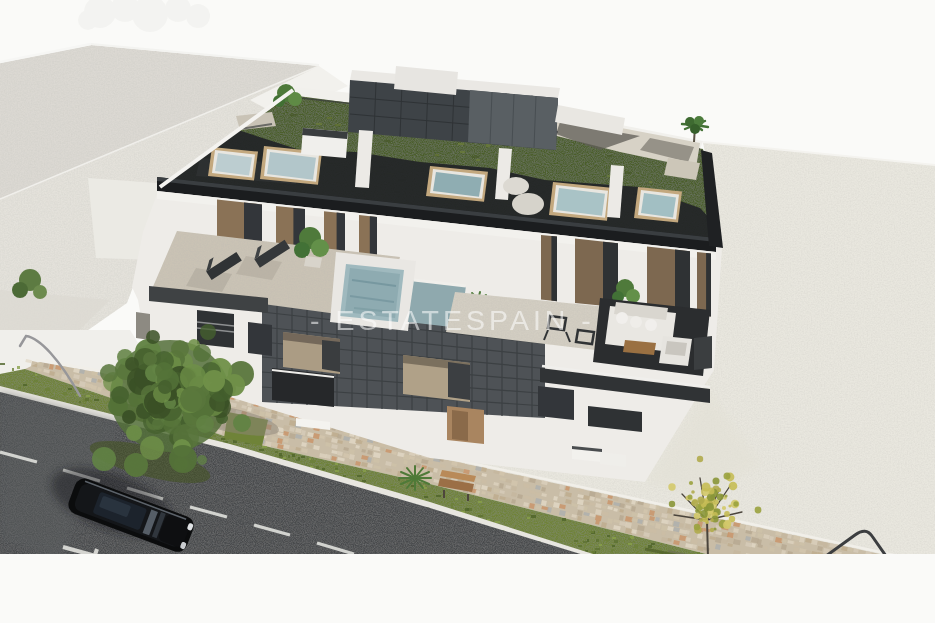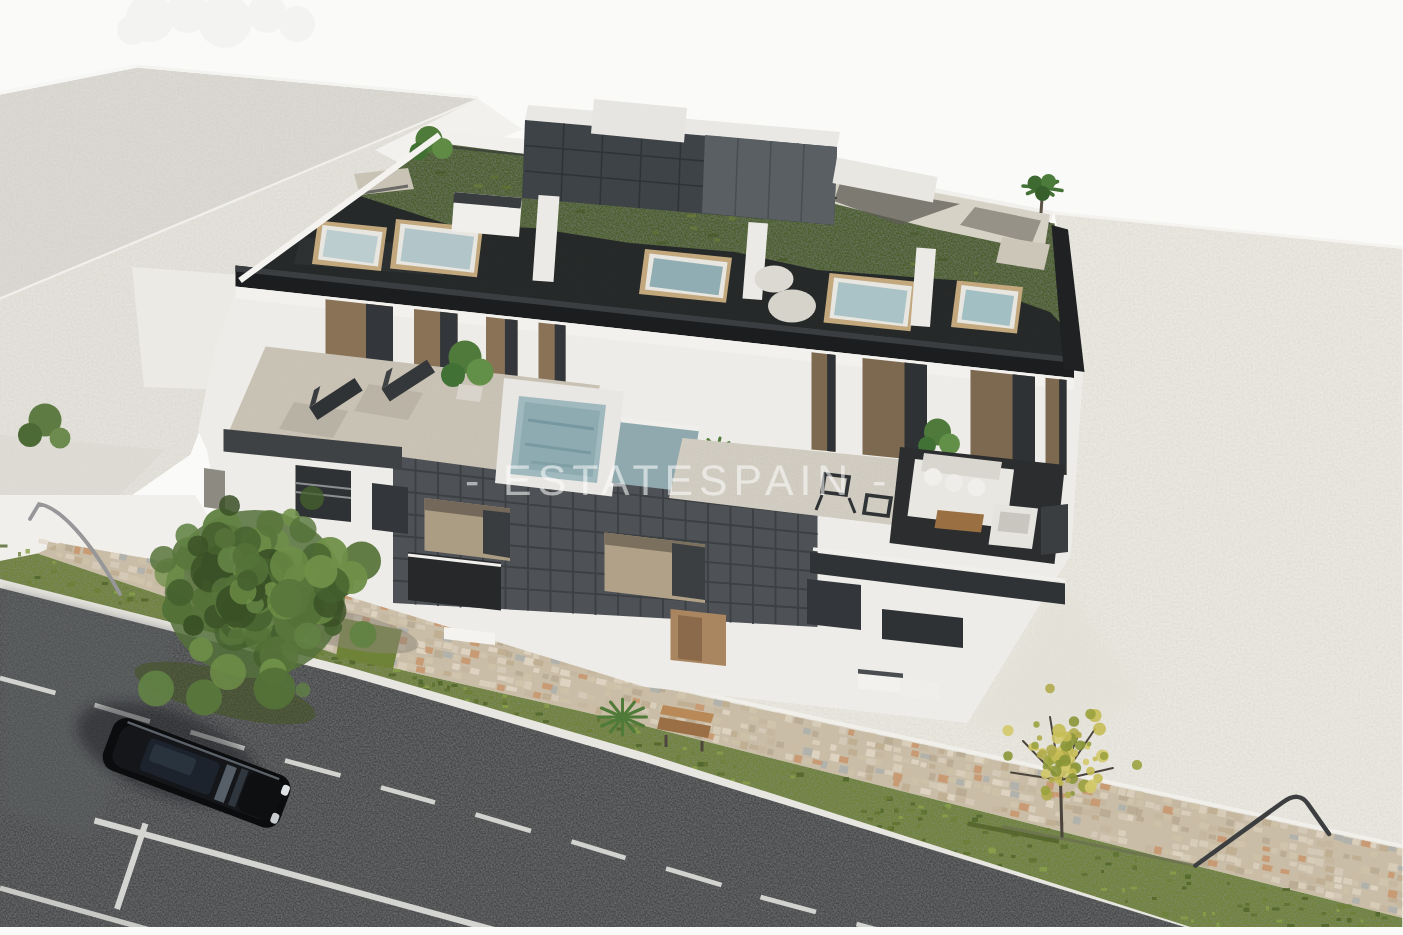--- a/index.html
+++ b/index.html
@@ -1,14 +1,14 @@
 <!DOCTYPE html>
 <html><head><meta charset="utf-8"><style>
 html,body{margin:0;padding:0;background:#fafaf8;font-family:"Liberation Sans",sans-serif;}
-#scene{width:935px;height:618px;overflow:hidden;position:relative;}
+#scene{width:935px;height:554px;overflow:hidden;position:relative;}
 </style></head><body>
 <div id="scene">
 <svg width="935" height="623" viewBox="0 0 935 623">
 <defs>
 <filter id="grain" x="-5%" y="-5%" width="110%" height="110%">
 <feTurbulence type="fractalNoise" baseFrequency="0.9" numOctaves="2" seed="7" result="n"></feTurbulence>
 <feColorMatrix in="n" type="matrix" values="0 0 0 0 0.3, 0 0 0 0 0.3, 0 0 0 0 0.3, 0.6 0 0 0 -0.18" result="g"></feColorMatrix>
 <feComposite in="g" in2="SourceAlpha" operator="in" result="gc"></feComposite>
 <feMerge>
             <feMergeNode in="SourceGraphic"></feMergeNode>

